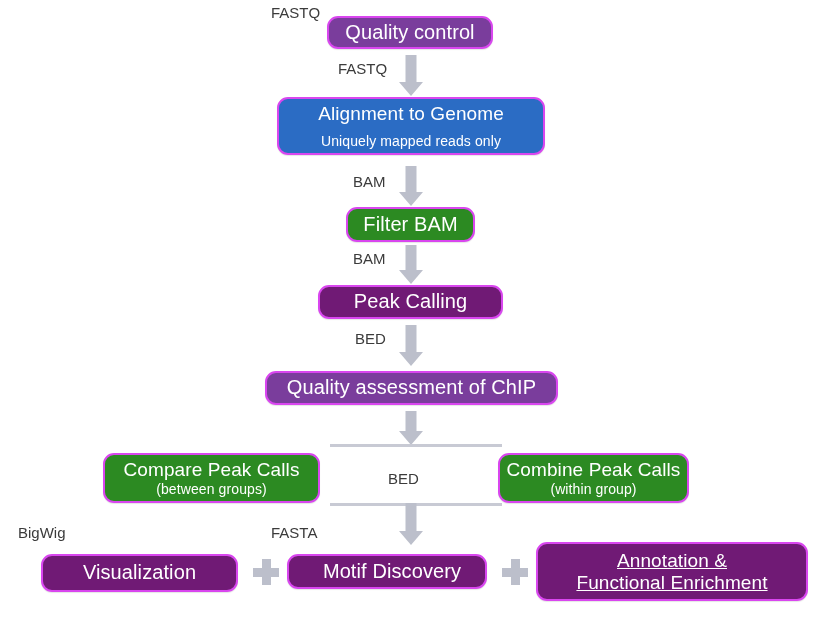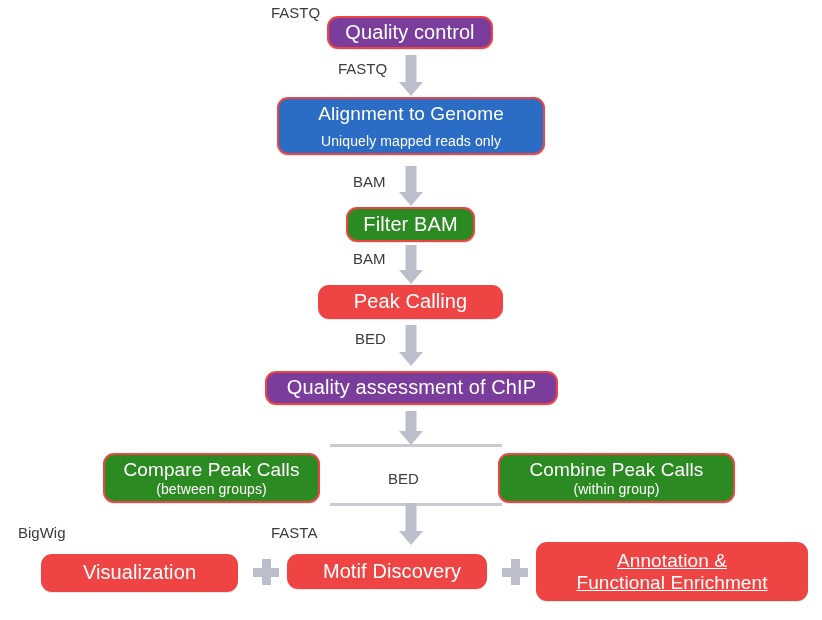--- a/index.html
+++ b/index.html
@@ -26,41 +26,41 @@
   
   .node {
     position: absolute;
     box-sizing: border-box;
     display: flex;
     flex-direction: column;
     align-items: center;
     justify-content: center;
     text-align: center;
     color: #ffffff;
-    border: 2px solid #ef4444;
+    border: 2px solid #d946ef;
     border-radius: 11px;
     line-height: 1.07;
     letter-spacing: 0.1px;
     box-shadow: 0 1px 1px rgba(0,0,0,0.10);
   }
   .node .title {
     font-size: 20px;
     white-space: nowrap;
   }
   .node .sub {
     font-size: 14px;
     margin-top: 1px;
     white-space: nowrap;
   }
   .node.two-line .title { font-size: 19px; line-height: 1.15; }
 
   .purple { background: #7a3d9c; }
   .blue   { background: #2b6cc4; }
   .green  { background: #2c8a22; }
-  .dred   { background: #ef4444; }
+  .dred   { background: #701a75; }
 
   
   .flabel {
     position: absolute;
     font-size: 15px;
     color: #3b3b3b;
     white-space: nowrap;
   }
 
   
@@ -169,21 +169,21 @@
     <div class="head"></div>
   </div>
 
   <div class="hline" style="left:330px; top:444px; width:172px;"></div>
 
   <div class="node green two-line" style="left:103px; top:453px; width:217px; height:50px;">
     <div class="title">Compare Peak Calls</div>
     <div class="sub">(between groups)</div>
   </div>
 
-  <div class="node green two-line" style="left:498px; top:453px; width:237px; height:50px;">
+  <div class="node green two-line" style="left:498px; top:453px; width:191px; height:50px;">
     <div class="title">Combine Peak Calls</div>
     <div class="sub">(within group)</div>
   </div>
 
   <div class="flabel" style="left:388px; top:470px;">BED</div>
 
   <div class="hline" style="left:330px; top:503px; width:172px;"></div>
 
   <div class="arrow" style="left:399px; top:503px; width:24px; height:42px;">
     <div class="shaft" style="height:28px;"></div>

